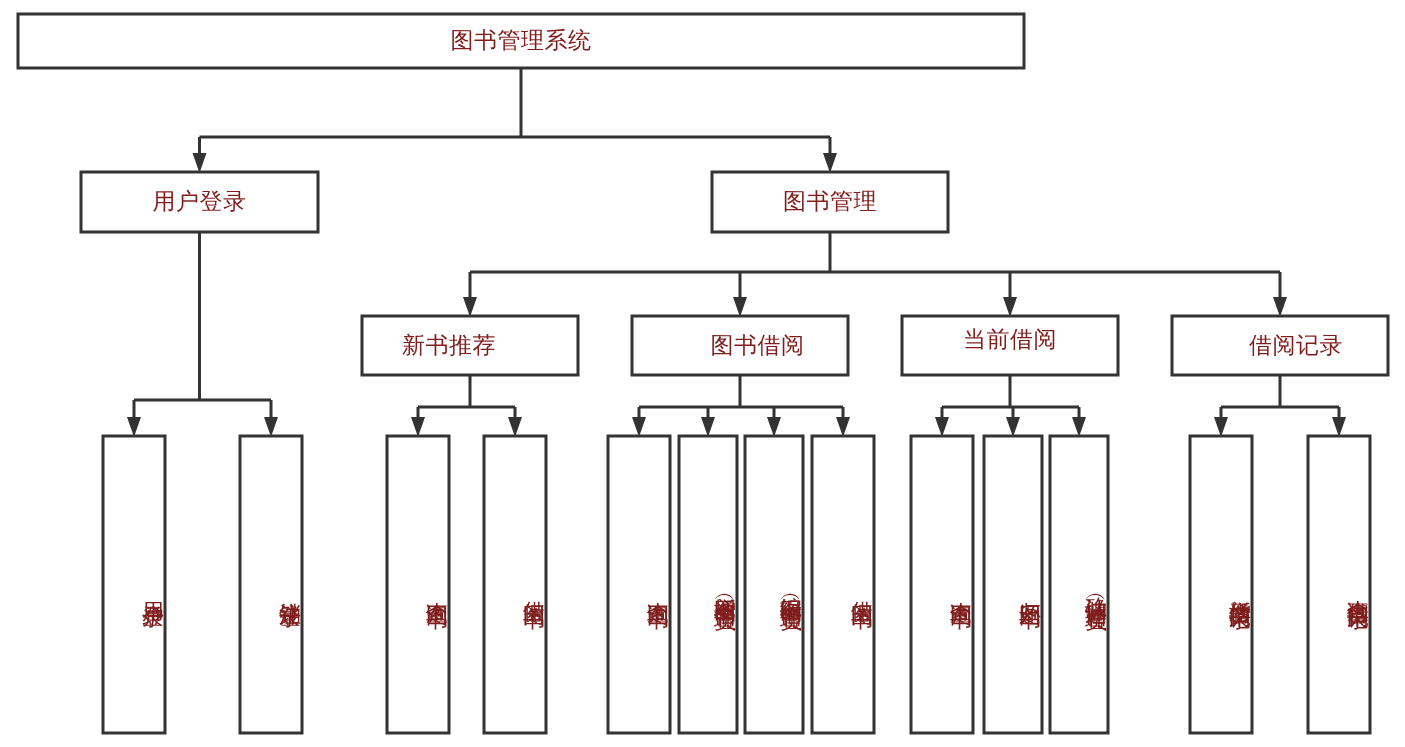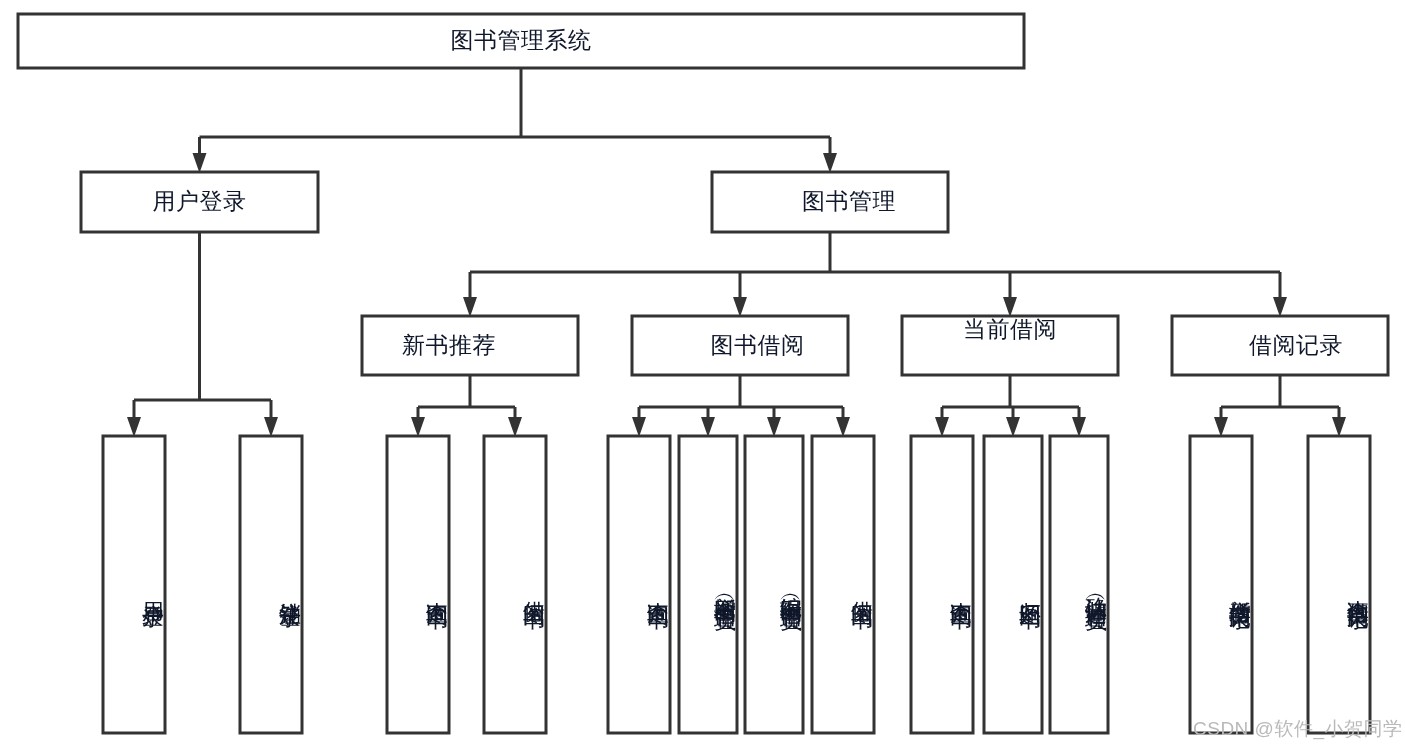--- a/index.html
+++ b/index.html
@@ -36,21 +36,21 @@
   }
   .arrow-head {
     fill: #333333;
     stroke: none;
   }
   .node-label {
     position: absolute;
     display: flex;
     align-items: center;
     justify-content: center;
-    color: #0f172a;
+    color: #7f1d1d;
     font-family: "Liberation Sans", "DejaVu Sans", sans-serif;
     font-size: 23px;
     line-height: 1.12;
     letter-spacing: 0.5px;
     white-space: nowrap;
     pointer-events: none;
   }
   .node-label.vertical {
     writing-mode: vertical-rl;
     text-orientation: upright;
@@ -150,35 +150,34 @@
         <rect class="node-box" x="984" y="436" width="58" height="297"></rect>
         <rect class="node-box" x="1050" y="436" width="58" height="297"></rect>
         <rect class="node-box" x="1190" y="436" width="62" height="297"></rect>
         <rect class="node-box" x="1308" y="436" width="62" height="297"></rect>
       </g>
   </svg>
 
   <div id="labels-layer">
       <div class="node-label" style="left: 18px; top: 14px; width: 1006px; height: 54px;">图书管理系统</div>
       <div class="node-label" style="left: 81px; top: 172px; width: 237px; height: 60px;">用户登录</div>
-      <div class="node-label" style="left: 712px; top: 172px; width: 236px; height: 60px; margin-left: 19px;">图书管理</div>
+      <div class="node-label" style="left: 712px; top: 172px; width: 236px; height: 60px;">图书管理</div>
       <div class="node-label" style="left: 341px; top: 316px; width: 216px; height: 59px;">新书推荐</div>
       <div class="node-label" style="left: 632px; top: 316px; width: 251px; height: 59px;">图书借阅</div>
-      <div class="node-label" style="left: 902px; top: 300px; width: 216px; height: 59px;">当前借阅</div>
+      <div class="node-label" style="left: 902px; top: 310px; width: 216px; height: 59px;">当前借阅</div>
       <div class="node-label" style="left: 1188px; top: 316px; width: 216px; height: 59px;">借阅记录</div>
       <div class="node-label vertical" style="left: 103px; top: 436px; width: 62px; height: 297px;">用户登录</div>
       <div class="node-label vertical" style="left: 240px; top: 436px; width: 62px; height: 297px;">注销登录</div>
       <div class="node-label vertical" style="left: 387px; top: 436px; width: 62px; height: 297px;">查询图书</div>
       <div class="node-label vertical" style="left: 484px; top: 436px; width: 62px; height: 297px;">借阅图书</div>
       <div class="node-label vertical" style="left: 608px; top: 436px; width: 62px; height: 297px;">查询图书</div>
       <div class="node-label vertical" style="left: 679px; top: 436px; width: 58px; height: 297px;">新增图书（管理员）</div>
       <div class="node-label vertical" style="left: 745px; top: 436px; width: 58px; height: 297px;">编辑图书（管理员）</div>
       <div class="node-label vertical" style="left: 812px; top: 436px; width: 62px; height: 297px;">借阅图书</div>
       <div class="node-label vertical" style="left: 911px; top: 436px; width: 62px; height: 297px;">查询图书</div>
       <div class="node-label vertical" style="left: 984px; top: 436px; width: 58px; height: 297px;">归还图书</div>
       <div class="node-label vertical" style="left: 1050px; top: 436px; width: 58px; height: 297px;">确认归还（管理员）</div>
       <div class="node-label vertical" style="left: 1190px; top: 436px; width: 62px; height: 297px;">新增借阅记录</div>
       <div class="node-label vertical" style="left: 1308px; top: 436px; width: 62px; height: 297px;">查询借阅记录</div>
     </div>
 
-  <div class="watermark" style="left: 1193px; top: 716px;">CSDN @软件_小贺同学</div>
 
 </div>
 
 </body></html>

